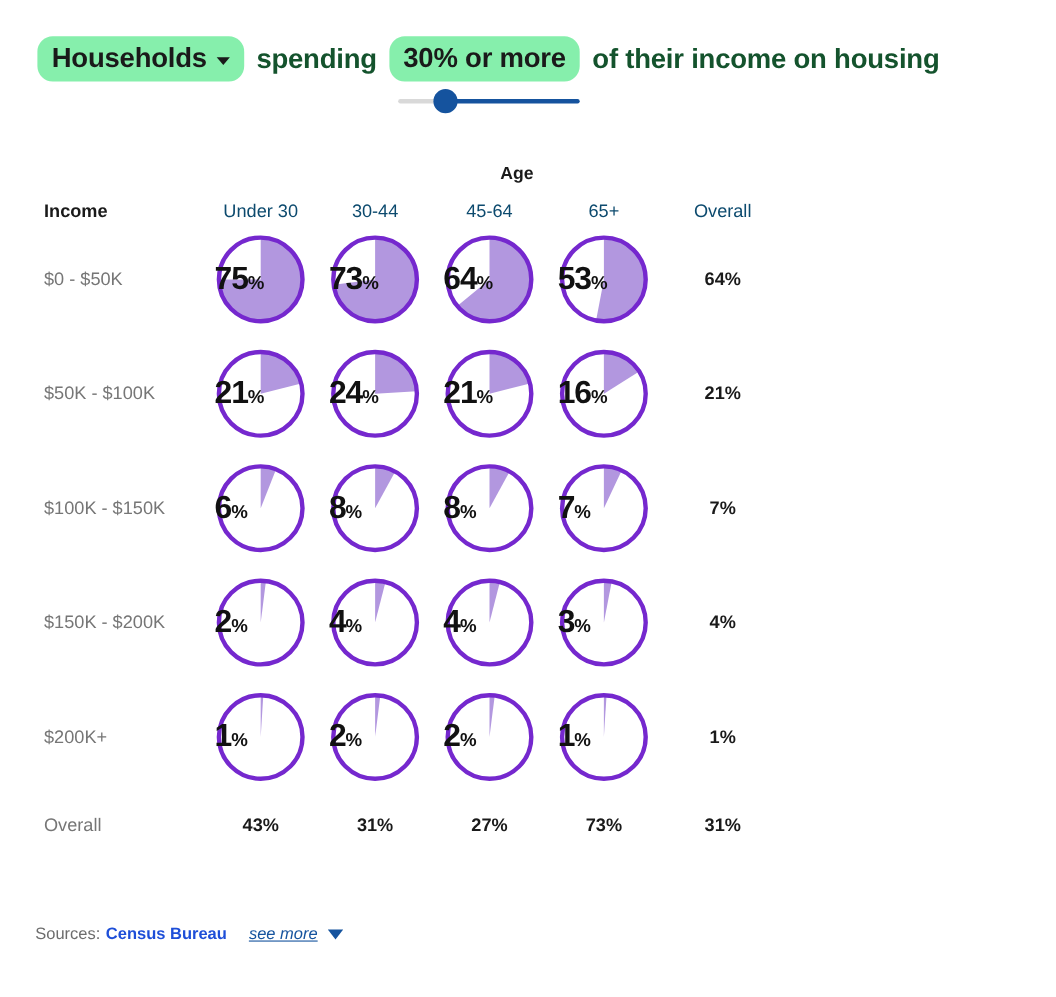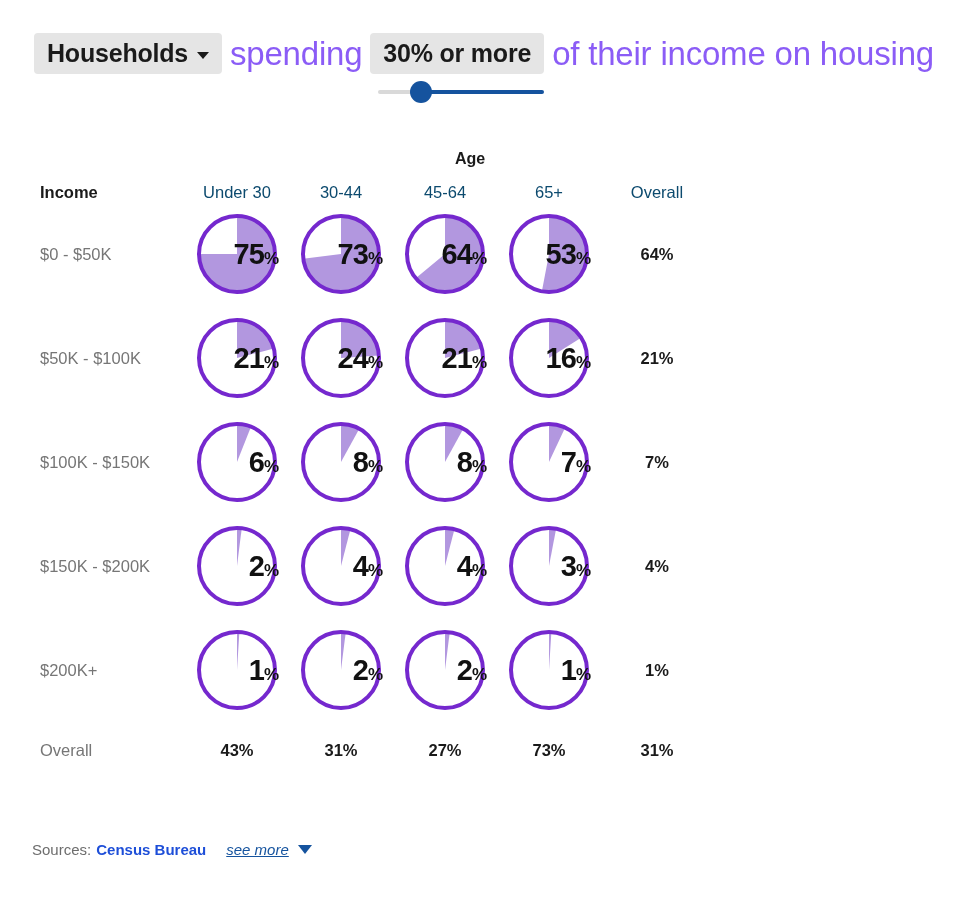--- a/index.html
+++ b/index.html
@@ -21,29 +21,29 @@
   .headline {
     position: absolute;
     left: 34px;
     top: 28px;
     width: 900px;
     display: flex;
     align-items: flex-start;
     white-space: nowrap;
   }
   .headline-text {
-    font-size: 33px;
-    font-weight: normal;
-    color: #8b5cf6;
+    font-size: 25px;
+    font-weight: bold;
+    color: #14532d;
     line-height: 52px;
     letter-spacing: -0.2px;
   }
   .pill {
-    background: #e5e5e5;
-    border-radius: 4px;
+    background: #86efac;
+    border-radius: 14px;
     padding: 0 13px;
     height: 41px;
     line-height: 41px;
     margin-top: 5px;
     font-size: 25px;
     font-weight: bold;
     color: #1a1a1a;
     display: inline-flex;
     align-items: center;
     cursor: pointer;
@@ -191,21 +191,21 @@
     height: 84px;
     margin: 0 auto;
     display: block;
   }
   .pie svg { display:block; width:84px; height:84px; }
   .pie-label {
     position: absolute;
     left: 0; right: 0;
     top: 50%;
     transform: translateY(-50%);
-    text-align: right;
+    text-align: left;
     line-height: 1;
     pointer-events: none;
   }
   .pie-num {
     font-size: 29px;
     font-weight: bold;
     color: #111111;
     letter-spacing: -1px;
   }
   .pie-pct {

